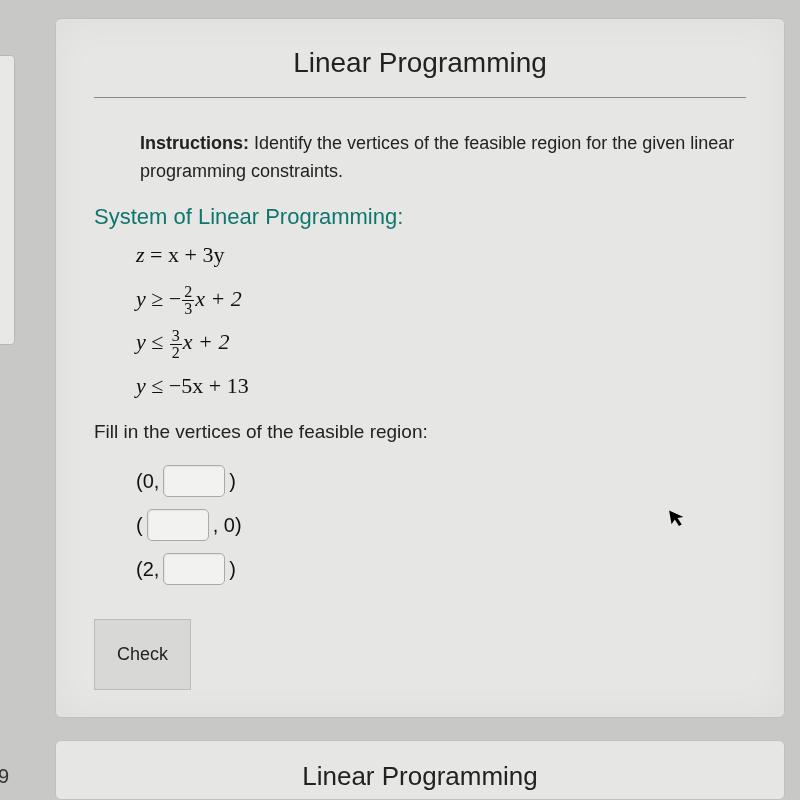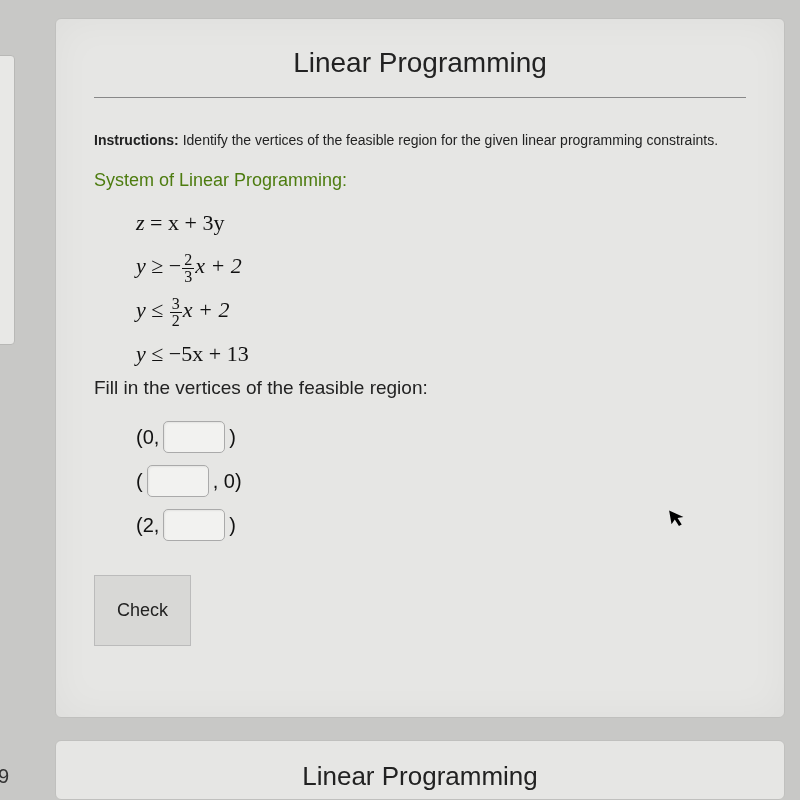--- a/index.html
+++ b/index.html
@@ -53,30 +53,31 @@
       font-weight: 400;
       color: #222;
       margin-bottom: 18px;
     }
     .hr {
       border: none;
       border-top: 1px solid #888;
       margin-bottom: 32px;
     }
     .instr {
-      font-size: 14px;
+      font-size: 18px;
       color: #222;
       line-height: 1.55;
       margin-bottom: 18px;
+      margin-left: 46px;
     }
     .instr b { font-weight: bold; }
     .sys-label {
-      font-size: 18px;
-      color: #4d7c0f;
-      margin-bottom: 11px;
+      font-size: 22px;
+      color: #0f766e;
+      margin-bottom: 4px;
     }
     .equations {
       margin-left: 42px;
       font-family: 'Times New Roman', serif;
       font-size: 22px;
       font-style: italic;
       color: #111;
       line-height: 1.9;
     }
     .eq { margin-bottom: 2px; }
@@ -88,21 +89,21 @@
       font-size: 16px;
       line-height: 1;
       margin: 0 1px;
     }
     .frac .num { display: block; border-bottom: 1px solid #111; padding: 0 2px; }
     .frac .den { display: block; padding: 0 2px; }
     .upright { font-style: normal; text-align: center; }
     .fill-label {
       font-size: 19px;
       color: #222;
-      margin-top: 2px;
+      margin-top: 14px;
       margin-bottom: 16px;
     }
     .vertices {
       margin-left: 42px;
       font-size: 20px;
       color: #111;
       line-height: 2.6;
     }
     .vrow { display: flex; align-items: center; height: 44px; }
     .inputbox {

